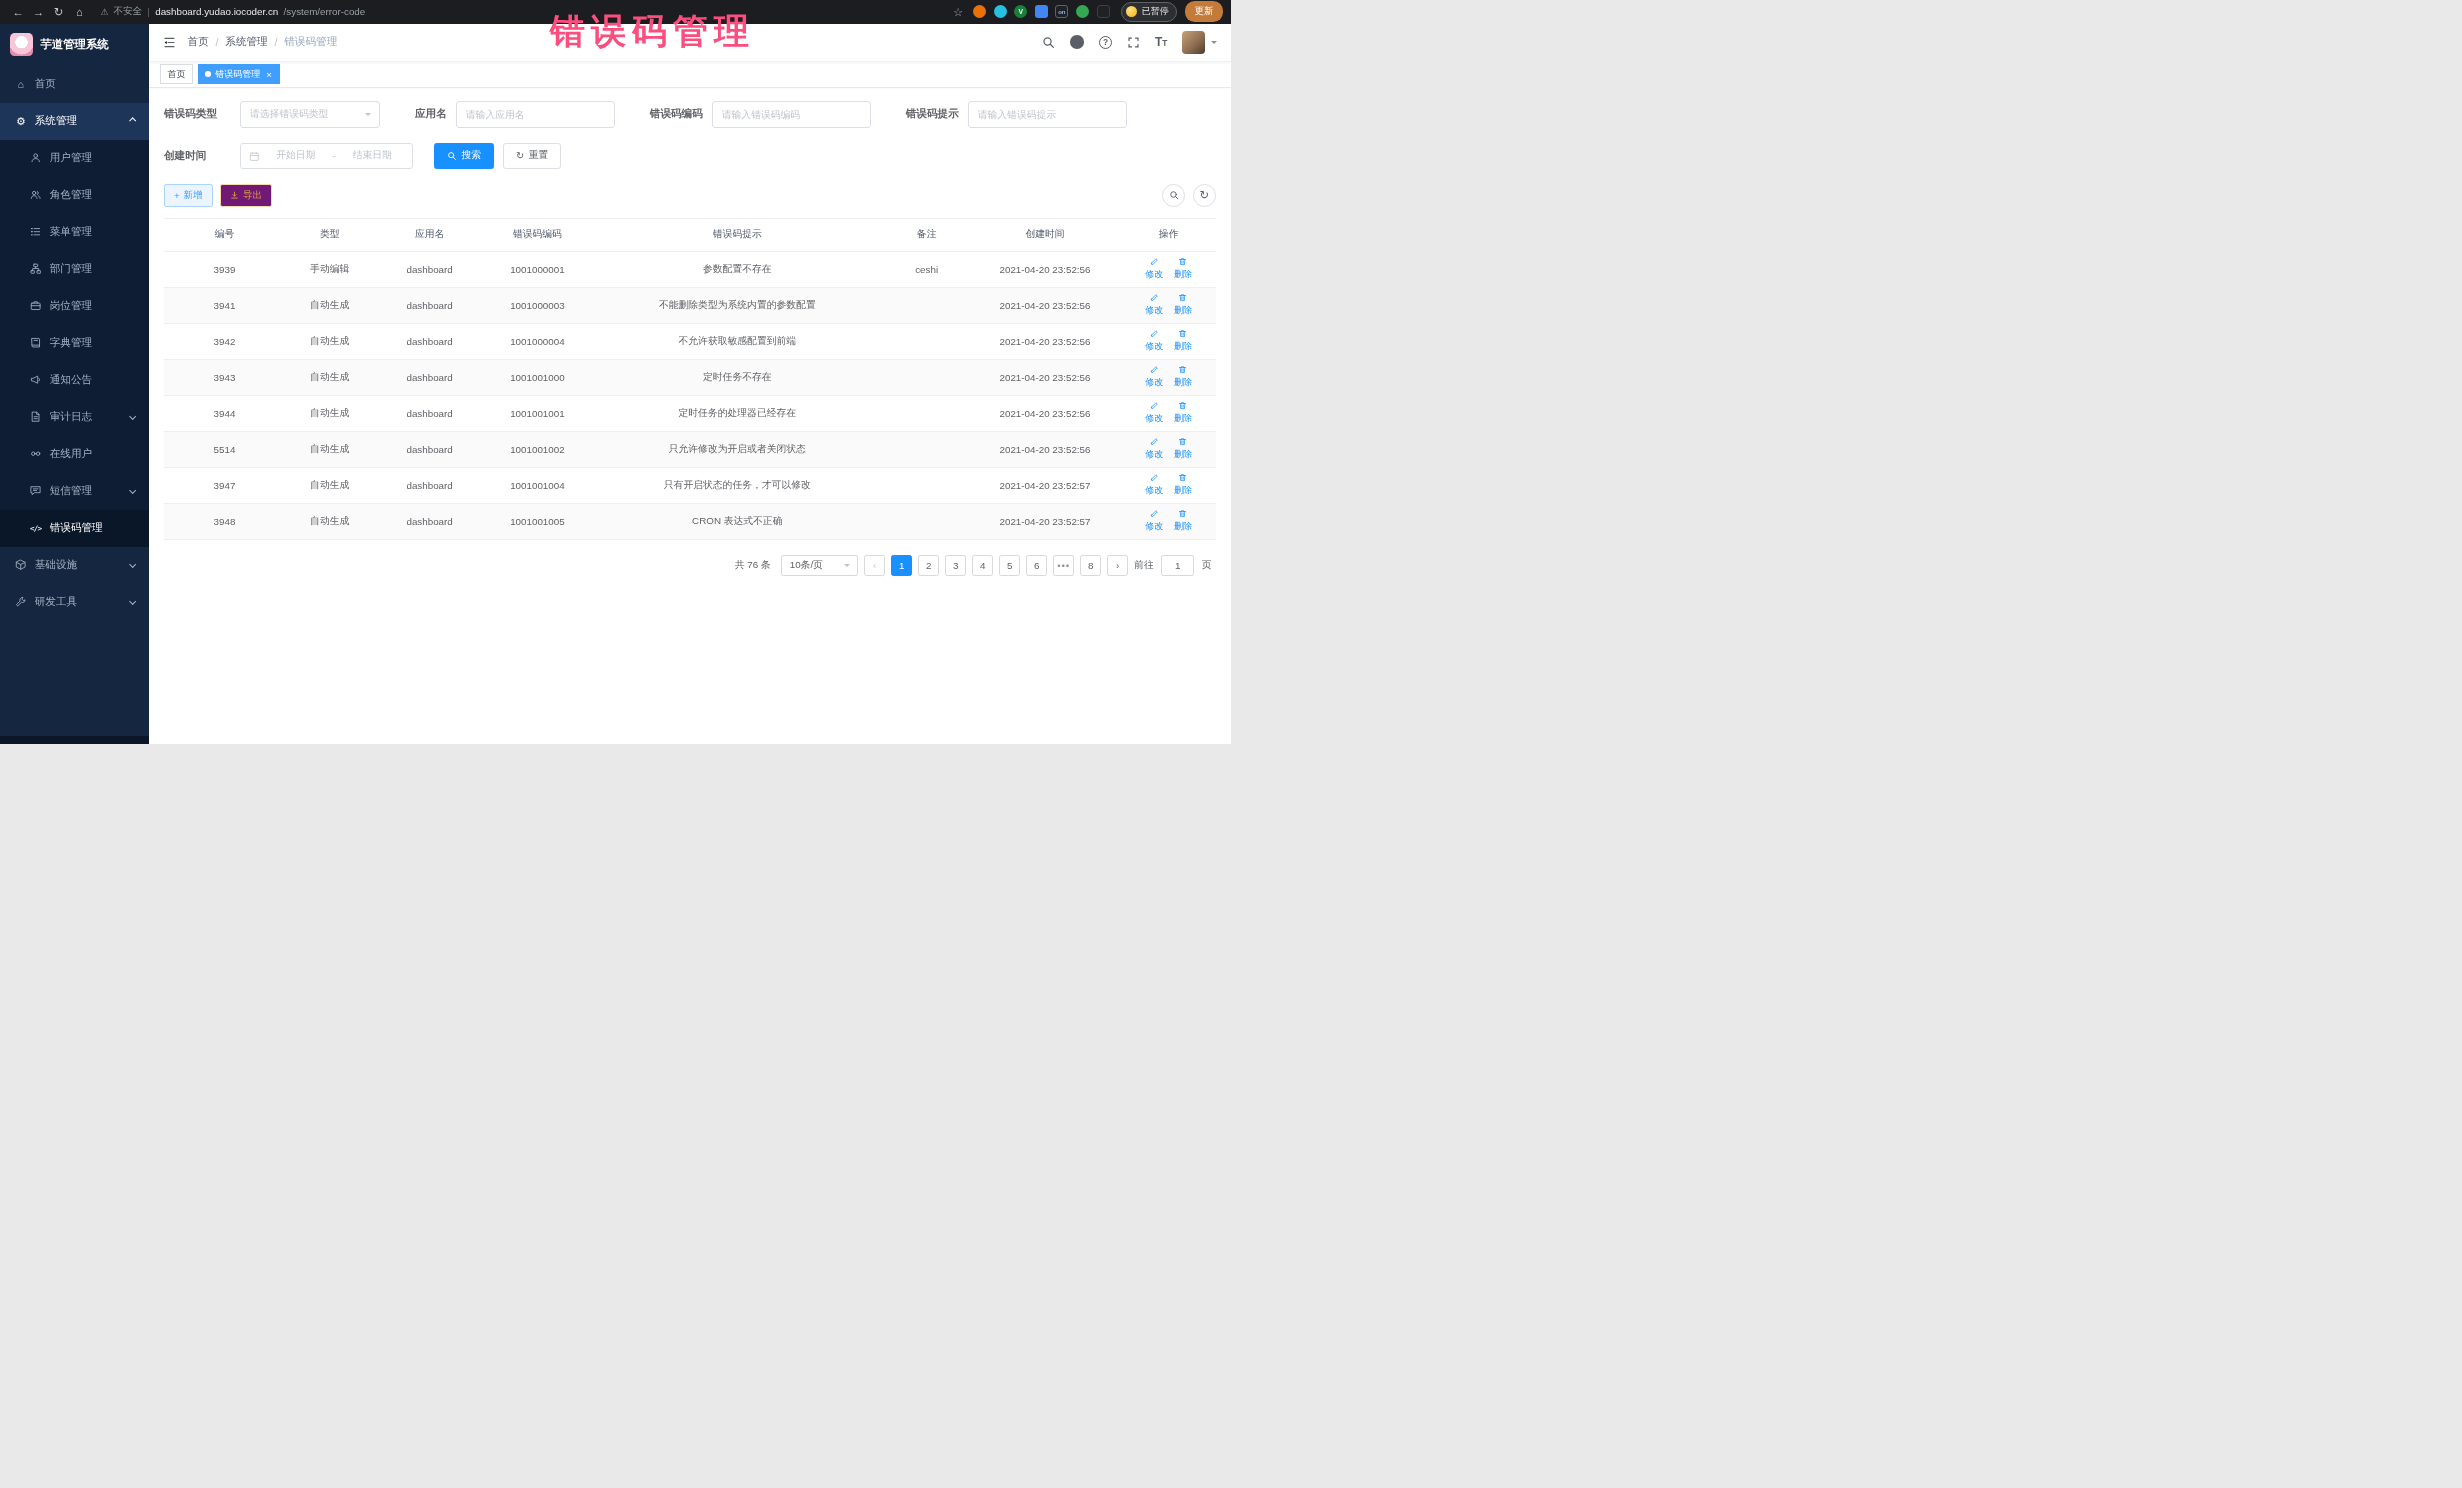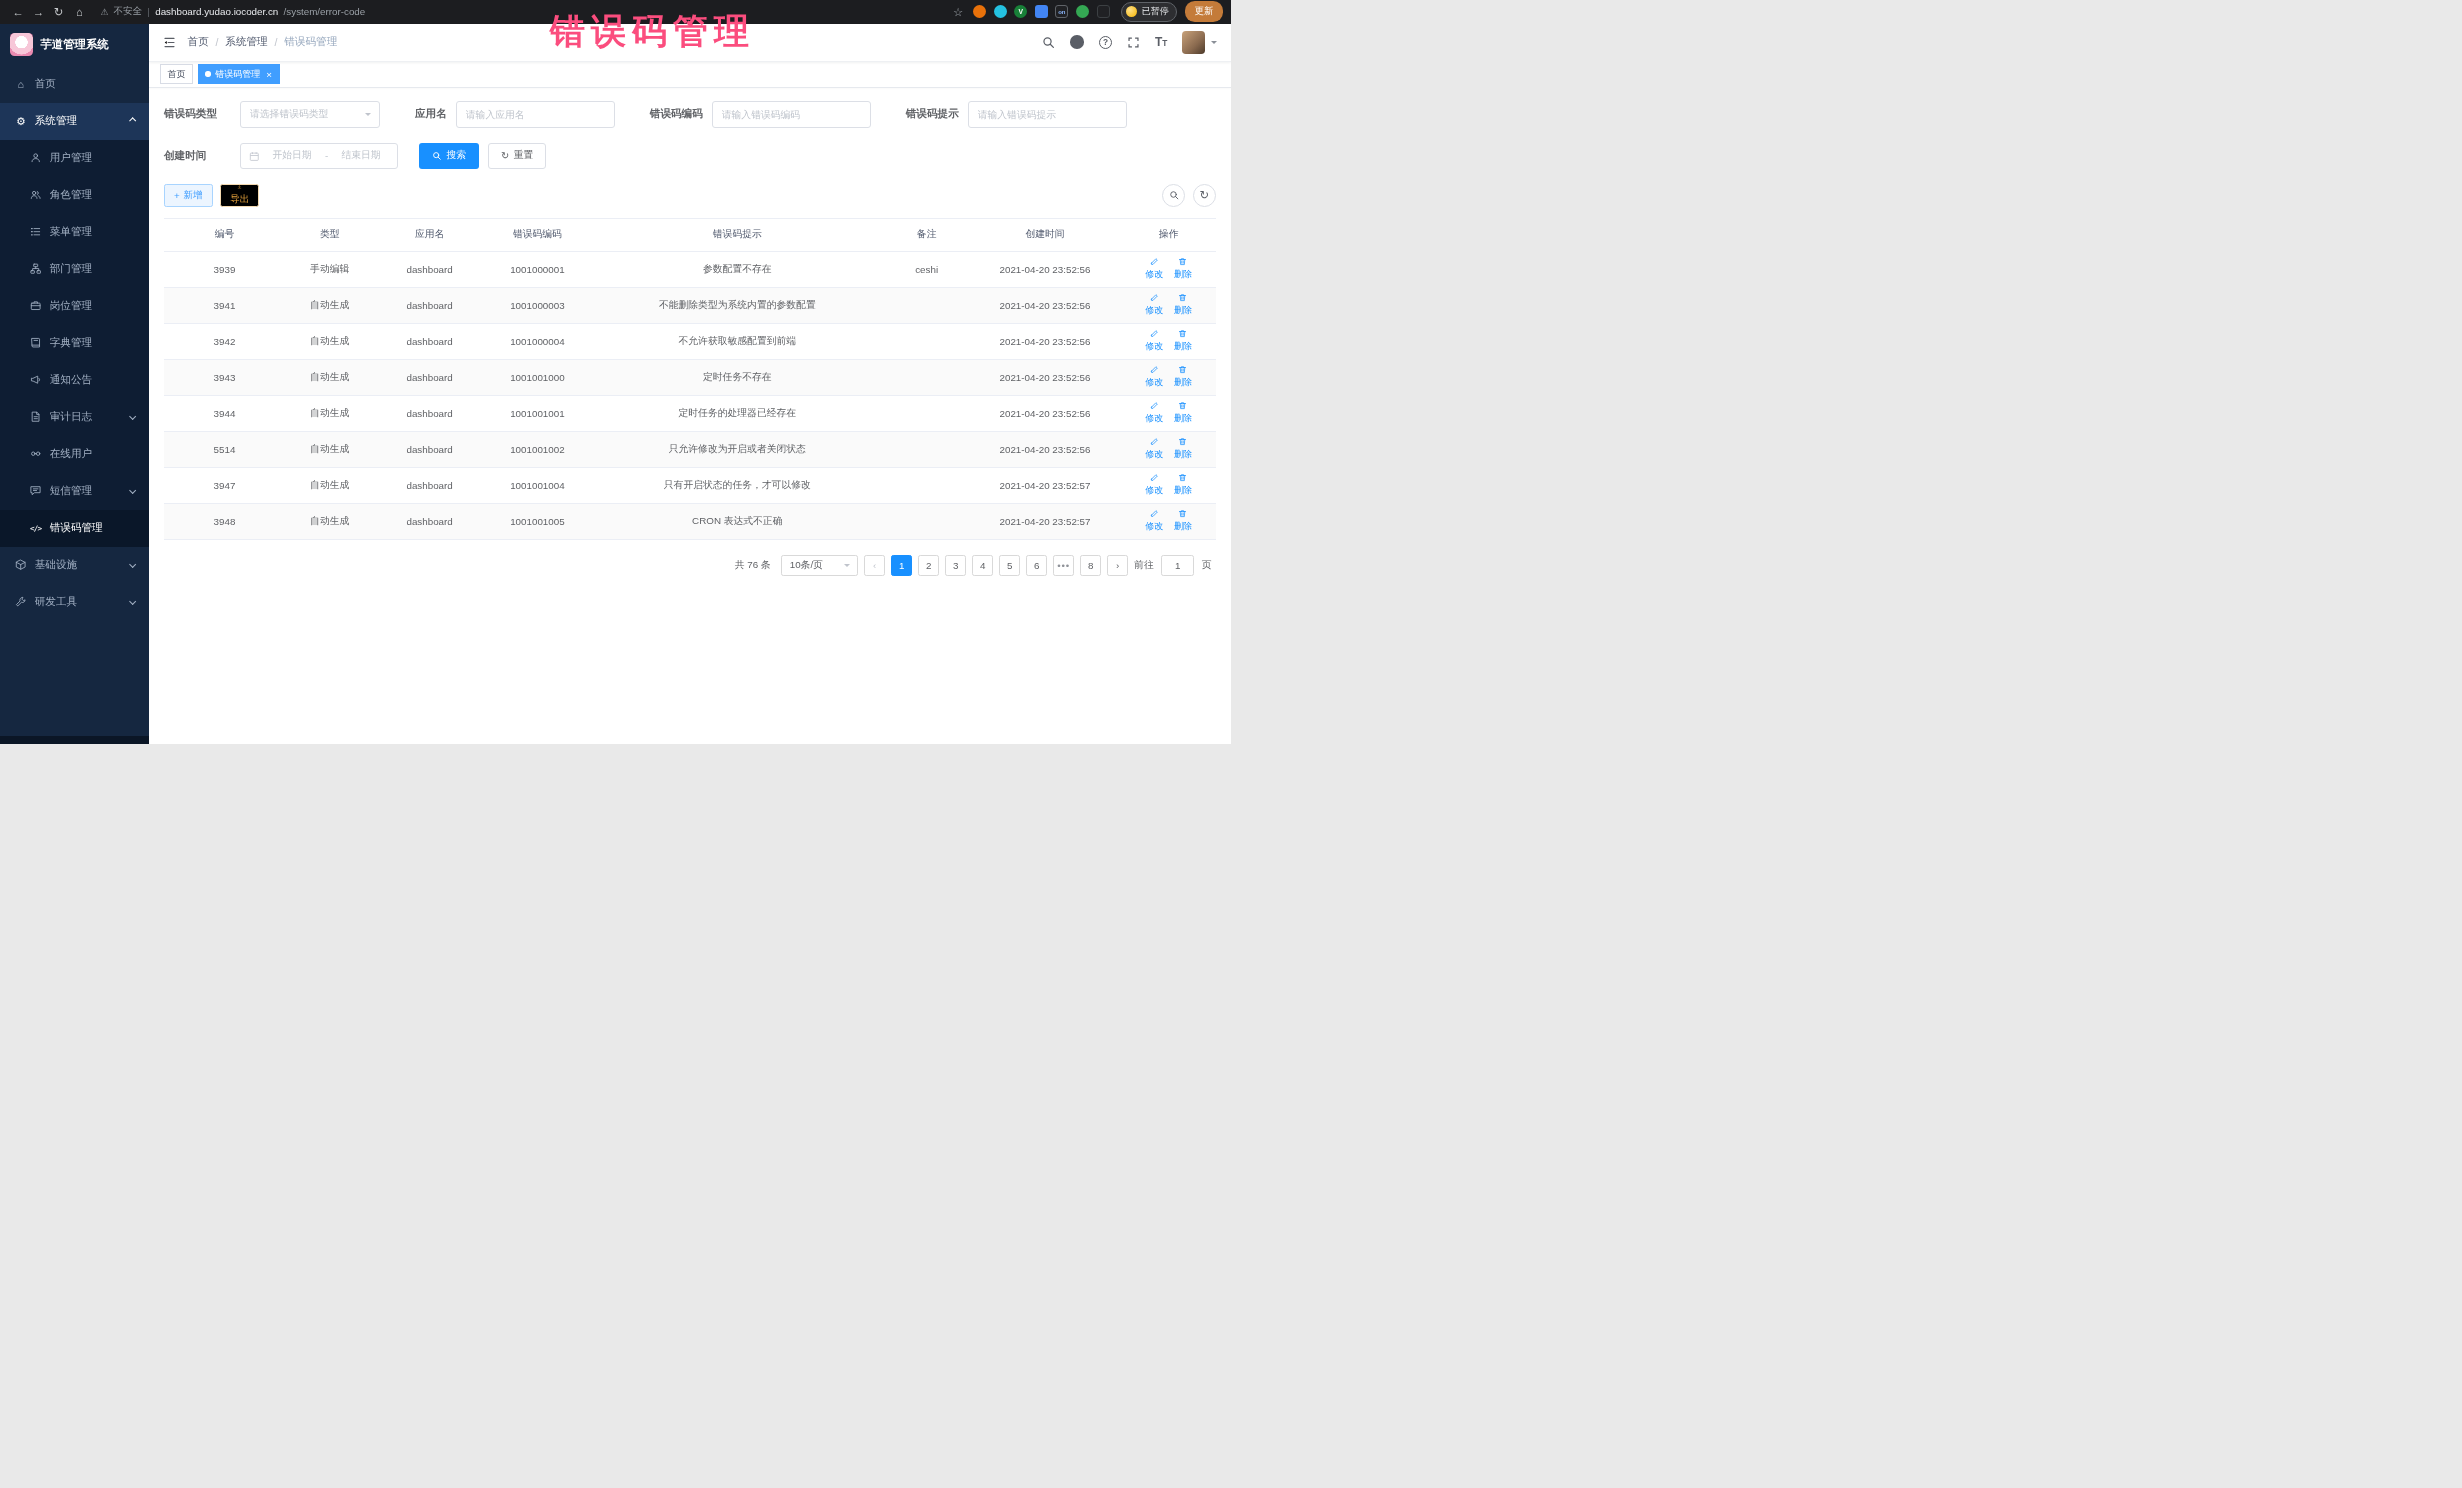--- a/index.html
+++ b/index.html
@@ -83,36 +83,36 @@
   .filter-row{display:flex;align-items:center;margin-bottom:15px;}
   .fg{display:flex;align-items:center;margin-right:35px;}
   .fg label{font-size:10.6px;font-weight:700;color:#606266;margin-right:9px;white-space:nowrap;}
   .fg.first label{width:67px;text-align:left;}
   .control{height:26.5px;border:0.8px solid #dcdfe6;border-radius:3px;background:#fff;display:flex;align-items:center;font-size:9.8px;color:#606266;}
   .select{width:140px;padding:0 7.6px 0 9px;justify-content:space-between;cursor:pointer;}
   .placeholder{color:#bfc4cc;}
   .sel-caret{width:0;height:0;border-left:3.4px solid transparent;border-right:3.4px solid transparent;border-top:3.8px solid #c0c4cc;}
   input.control{width:159px;padding:0 9px;outline:none;font-family:inherit;}
   input.control::placeholder{color:#bfc4cc;}
-  .date-range{width:158px;padding:0 7.6px;gap:4.5px;cursor:pointer;align-items:center;}
+  .date-range{width:173px;padding:0 7.6px;gap:4.5px;cursor:pointer;align-items:center;}
   .date-range svg{width:10.6px;height:10.6px;stroke:#c0c4cc;fill:none;stroke-width:1.2;flex:none;}
   .date-ph{flex:1;text-align:center;color:#bfc4cc;}
   .date-sep{color:#bfc4cc;}
   .btn{height:26.5px;border-radius:3px;display:inline-flex;align-items:center;gap:4.5px;font-size:9.8px;padding:0 12px;border:0.8px solid transparent;cursor:pointer;background:#fff;font-family:inherit;}
   .btn svg{width:9.8px;height:9.8px;stroke:currentColor;fill:none;stroke-width:1.5;stroke-linecap:round;}
   .btn-primary{background:#1890ff;color:#fff;margin-left:13.6px;}
   .btn-plain{border-color:#dcdfe6;color:#606266;margin-left:9px;}
   .glyph-ic{font-size:9.8px;line-height:1;}
 
   
   .toolbar{display:flex;align-items:center;margin-bottom:10.6px;}
   .btn-sm{height:23px;padding:0 9px;border-radius:2.3px;font-size:9.5px;display:inline-flex;align-items:center;gap:3.8px;border:0.8px solid;cursor:pointer;font-family:inherit;}
   .btn-sm svg{width:9px;height:9px;stroke:currentColor;fill:none;stroke-width:1.5;stroke-linecap:round;}
   .btn-add{color:#409eff;background:#ecf5ff;border-color:#a8d4ff;}
-  .btn-export{color:#e6a23c;background:#000000;border-color:#f5dab1;margin-left:7.6px;flex-direction:column;}
+  .btn-export{color:#e6a23c;background:#701a75;border-color:#f5dab1;margin-left:7.6px;}
   .tool-circles{margin-left:auto;display:flex;gap:7.6px;}
   .circle-btn{width:23px;height:23px;border-radius:50%;border:0.8px solid #dcdfe6;display:inline-flex;align-items:center;justify-content:center;color:#5a5e66;background:#fff;cursor:pointer;}
   .circle-btn svg{width:10.6px;height:10.6px;stroke:currentColor;fill:none;stroke-width:1.4;stroke-linecap:round;}
   .circle-btn .glyph-ic{font-size:11.4px;}
 
   
   table{width:100%;border-collapse:collapse;table-layout:fixed;font-size:9.8px;color:#606266;border-top:0.8px solid #ebeef5;}
   th{height:33px;font-weight:400;color:#515a6e;border-bottom:0.8px solid #ebeef5;text-align:center;padding:0 4.5px;}
   td{height:36px;border-bottom:0.8px solid #ebeef5;text-align:center;padding:3px 6px;word-break:break-word;}
   tbody tr:nth-child(even){background:#fafafa;}

